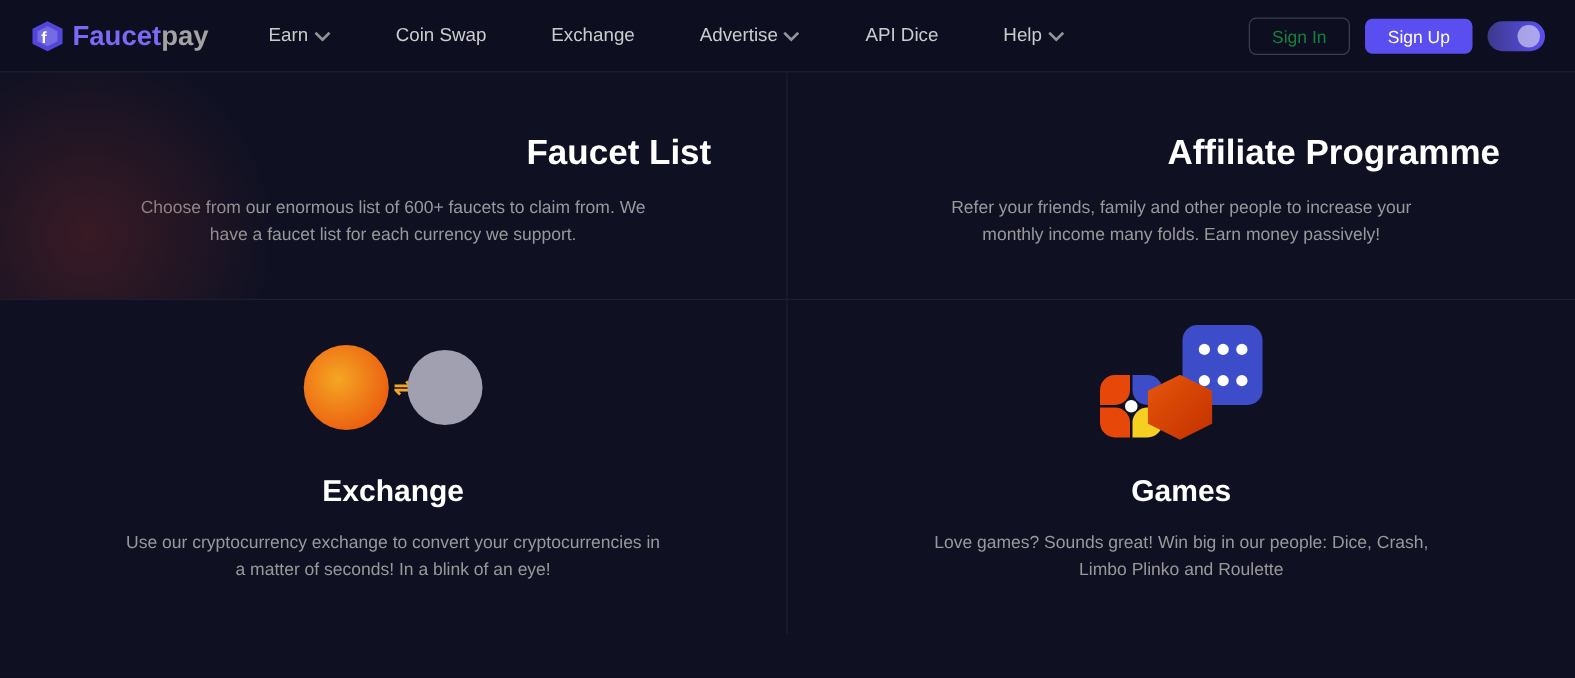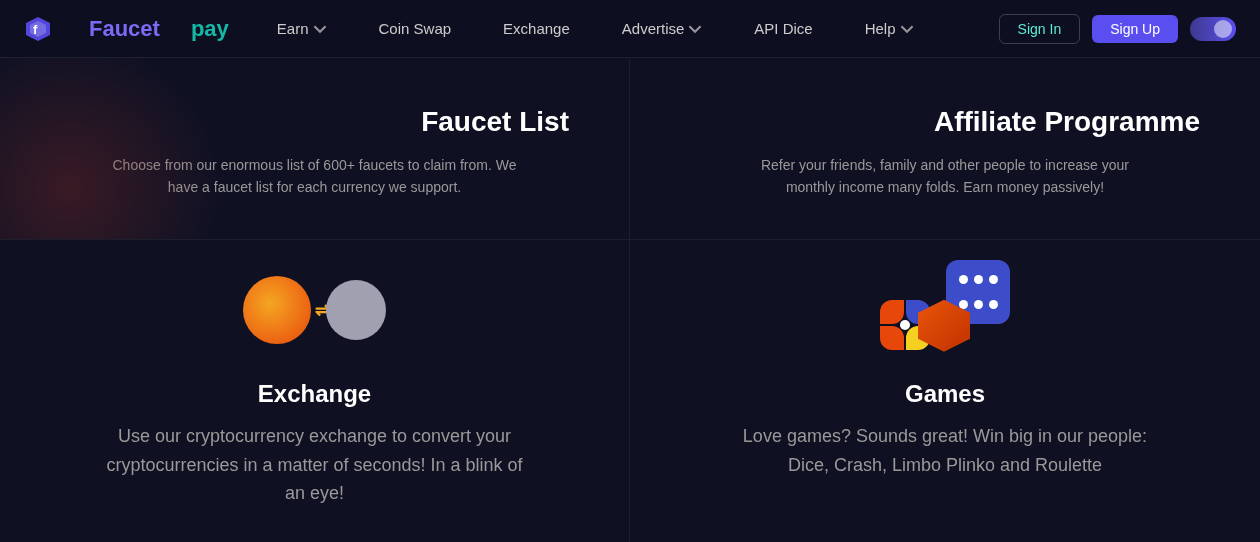--- a/index.html
+++ b/index.html
@@ -39,21 +39,20 @@
     }
 
     .logo-text {
       font-size: 22px;
       font-weight: 700;
       color: #fff;
     }
 
     .logo-text span {
       color: #7c6af7;
-      margin-left: 31px;
     }
 
     .nav-items {
       display: flex;
       align-items: center;
       gap: 20px;
       flex: 1;
     }
 
     .nav-item {
@@ -77,21 +76,21 @@
 
     .nav-right {
       display: flex;
       align-items: center;
       gap: 12px;
     }
 
     .btn-signin {
       padding: 6px 18px;
       background: transparent;
-      color: #5eead4;
+      color: #15803d;
       border: 1px solid rgba(255,255,255,0.2);
       border-radius: 6px;
       font-size: 14px;
       cursor: pointer;
     }
 
     .btn-signup {
       padding: 6px 18px;
       background: #5b4ef0;
       color: #fff;
@@ -290,21 +289,21 @@
 
     .bottom-title {
       font-size: 24px;
       font-weight: 700;
       color: #fff;
       text-align: center;
       margin-bottom: 14px;
     }
 
     .bottom-desc {
-      font-size: 18px;
+      font-size: 14px;
       color: #999;
       text-align: center;
       line-height: 1.6;
       max-width: 430px;
     }
 
     
     .content-wrap {
       display: flex;
       flex-direction: column;
@@ -319,21 +318,21 @@
 <body>
 
 <nav class="navbar">
   <a class="logo" href="#">
     <svg class="logo-icon" viewBox="0 0 28 28" fill="none">
       <polygon points="14,2 26,8 26,20 14,26 2,20 2,8" fill="#5b4ef0" opacity="0.9"></polygon>
       <polygon points="14,6 22,10 22,18 14,22 6,18 6,10" fill="#fff" opacity="0.2"></polygon>
       <text x="9" y="19" fill="#fff" font-size="13" font-weight="bold">f</text>
     </svg>
     <span class="logo-text">
-      <span>Faucet</span><span style="color:#14b8a6">pay</span>
+      <span>Faucet</span><span style="color:#a3a3a3">pay</span>
     </span>
   </a>
 
   <div class="nav-items">
     <a class="nav-item" href="#">
       <span>Earn</span>
       <svg viewBox="0 0 10 6">
           <path d="M1 1l4 4 4-4" stroke="#ccc" stroke-width="1.5" fill="none"></path>
         </svg>
     </a>

